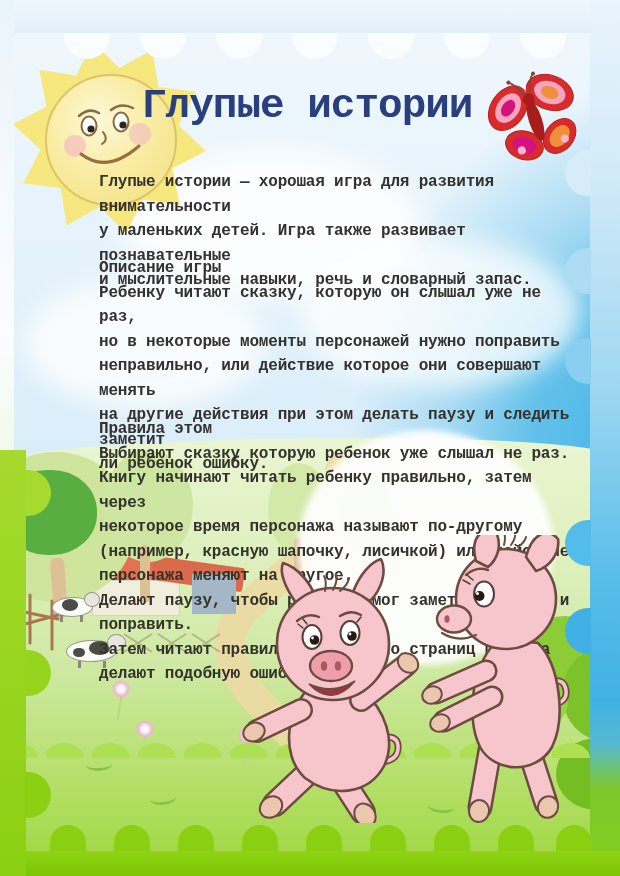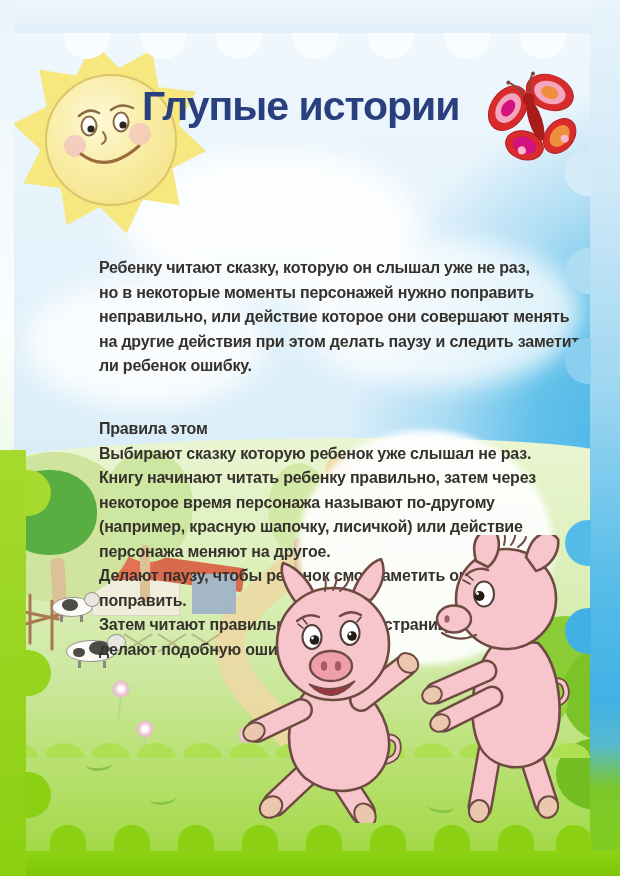--- a/index.html
+++ b/index.html
@@ -1,17 +1,17 @@
 <!DOCTYPE html>
 <html><head>
 <meta charset="utf-8">
 <style>
   html,body{margin:0;padding:0;background:#dfeefa;}
   .stage{position:relative;width:620px;height:876px;overflow:hidden;
-         font-family:Liberation Sans, sans-serif;}
+         font-family:Liberation Mono, monospace;}
   .abs{position:absolute;}
 
   
   .sky{inset:0;background:linear-gradient(180deg,#f1f8fd 0%,#e4f2fb 30%,#d8edf9 55%,#d3ebf8 70%);}
   .sky-deep{inset:0;background:radial-gradient(70% 58% at 108% 52%,
       #3eb0e6 0%,#63c1ea 32%,rgba(142,209,240,.65) 52%,rgba(225,242,251,0) 74%);}
   .cloud{background:#ffffff;border-radius:50%;filter:blur(12px);}
   .cloud-big{background:#ffffff;border-radius:50%;filter:blur(3px);opacity:.92;}
 
   
@@ -196,21 +196,25 @@
       <circle cx="74" cy="78" r="4" fill="#f7b8cd"></circle>
       <ellipse cx="52" cy="52" rx="6.5" ry="21" fill="#a81c1c"></ellipse>
       <circle cx="52" cy="30" r="6" fill="#a81c1c"></circle>
       <path d="M49 25 Q44 12 38 8 M55 25 Q58 11 64 7" stroke="#7a4a3a" stroke-width="1.6" fill="none"></path>
       <circle cx="38" cy="8" r="2" fill="#7a4a3a"></circle>
         <circle cx="64" cy="7" r="2" fill="#7a4a3a"></circle>
     </g>
   </svg>
 
   <div class="abs title z20" style="left:142px;top:86px">Глупые истории</div>
+  <div class="abs txt z20" style="left:99px;top:170px;width:480px">Глупые истории — хорошая игра для развития внимательности
+у маленьких детей. Игра также развивает познавательные
+и мыслительные навыки, речь и словарный запас.</div>
   <div class="abs z20" style="left:99px;top:256px;width:480px">
+    <div class="heading">Описание игры</div>
     <div class="txt">Ребенку читают сказку, которую он слышал уже не раз,
 но в некоторые моменты персонажей нужно поправить
 неправильно, или действие которое они совершают менять
 на другие действия при этом делать паузу и следить заметит
  ли ребенок ошибку.</div>
   </div>
   <div class="abs z20" style="left:99px;top:417px;width:480px">
     <div class="heading">Правила этом</div>
     <div class="txt">Выбирают сказку которую ребенок уже слышал не раз.
 Книгу начинают читать ребенку правильно, затем через

